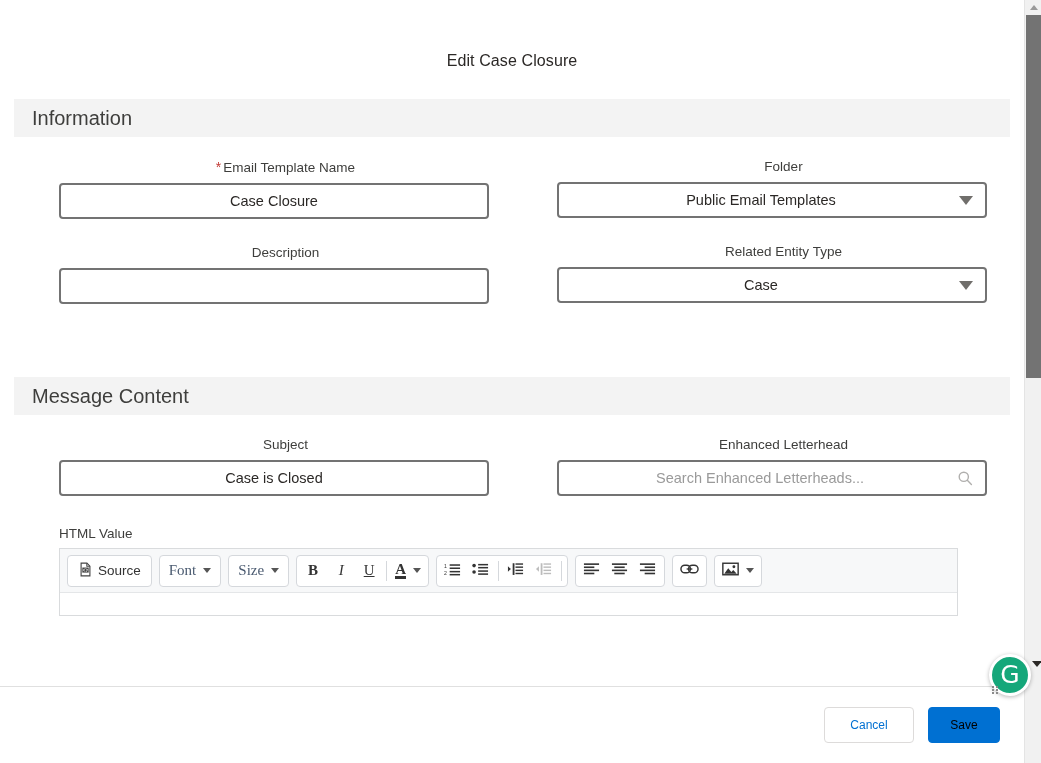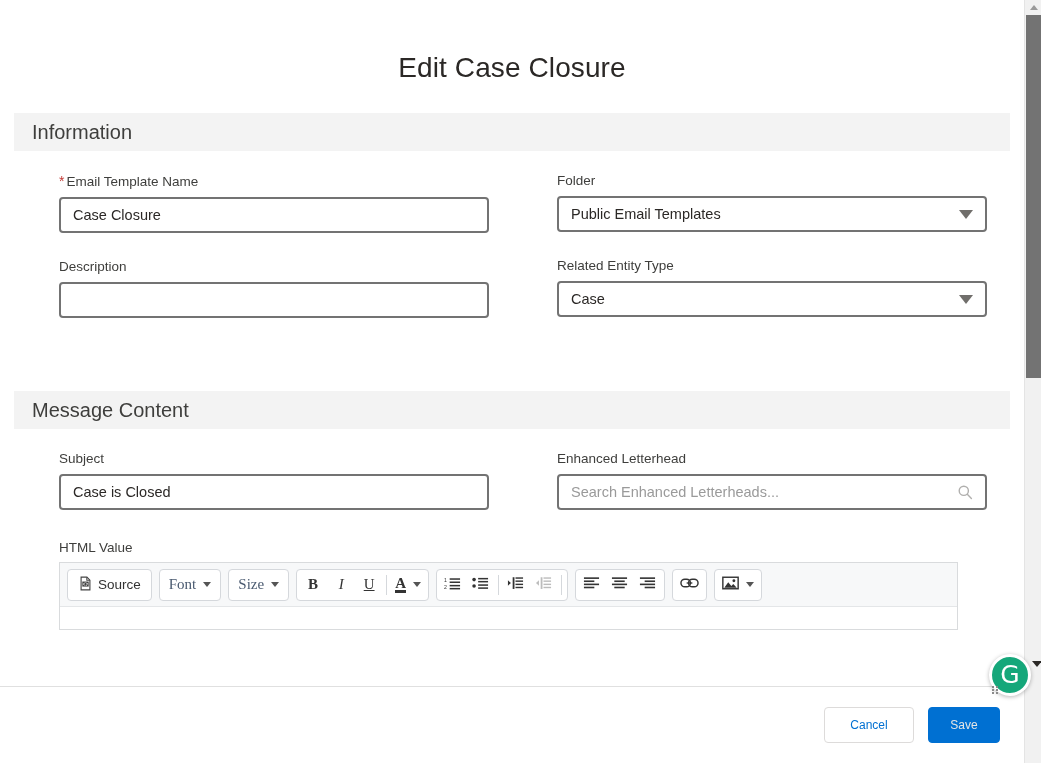--- a/index.html
+++ b/index.html
@@ -53,21 +53,21 @@
     position: absolute;
     top: 0; left: 0;
     width: 1024px; height: 686px;
     overflow: hidden;
     background: #ffffff;
   }
 
   
   .page-title {
     text-align: center;
-    font-size: 28px;
+    font-size: 16px;
     font-weight: 400;
     color: #2b2826;
     margin: 0;
     padding: 52px 0 0 0;
     letter-spacing: .1px;
   }
 
   
   .section-header {
     margin: 0 14px 0 14px;
@@ -85,20 +85,21 @@
 
   
   .form-grid {
     display: flex;
     padding: 0 14px;
     margin-top: 22px;
   }
   .form-col {
     width: 50%;
     padding-left: 45px;
+    text-align: center;
   }
   .form-col.right { padding-left: 45px; }
 
   .field { margin-bottom: 26px; }
   .field-label {
     font-size: 13.5px;
     color: #3e3e3c;
     margin-bottom: 7px;
     display: block;
     line-height: 16px;
@@ -241,21 +242,21 @@
   }
   .btn-cancel {
     background: #ffffff;
     border: 1px solid #dddbda;
     color: #0070d2;
     min-width: 90px;
   }
   .btn-save {
     background: #0070d2;
     border: 1px solid #0070d2;
-    color: #e5e5e5;
+    color: #000000;
     min-width: 72px;
   }
 
   
   .grammarly {
     position: absolute;
     left: 989px; top: 654px;
     width: 42px; height: 42px;
     border-radius: 50%;
     background: #15a77a;

